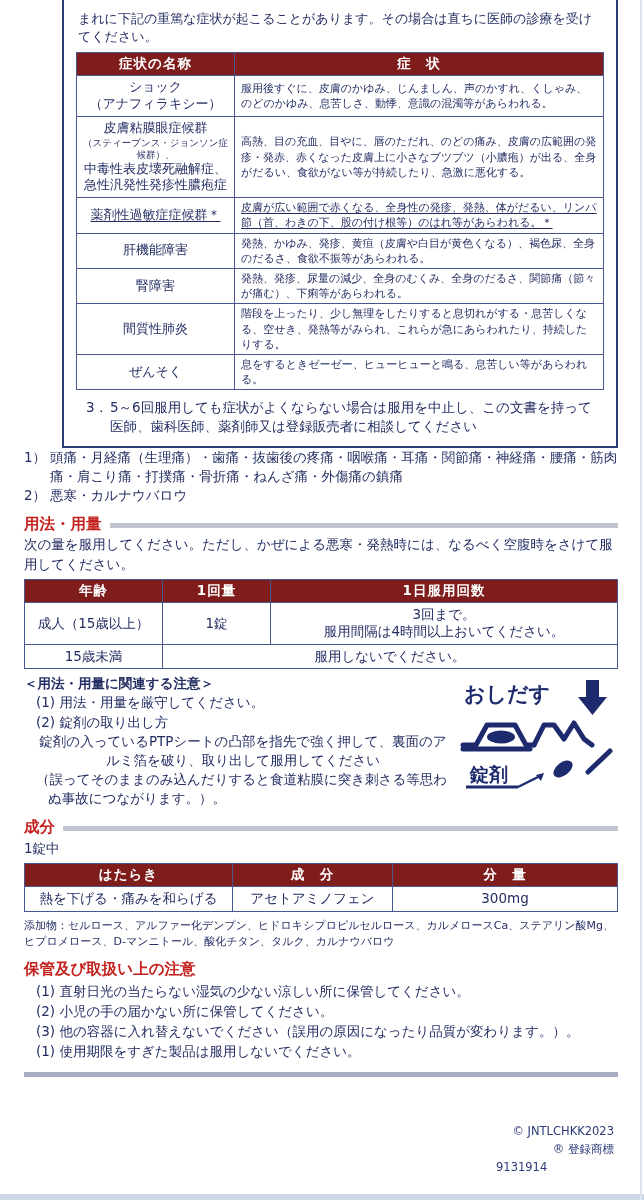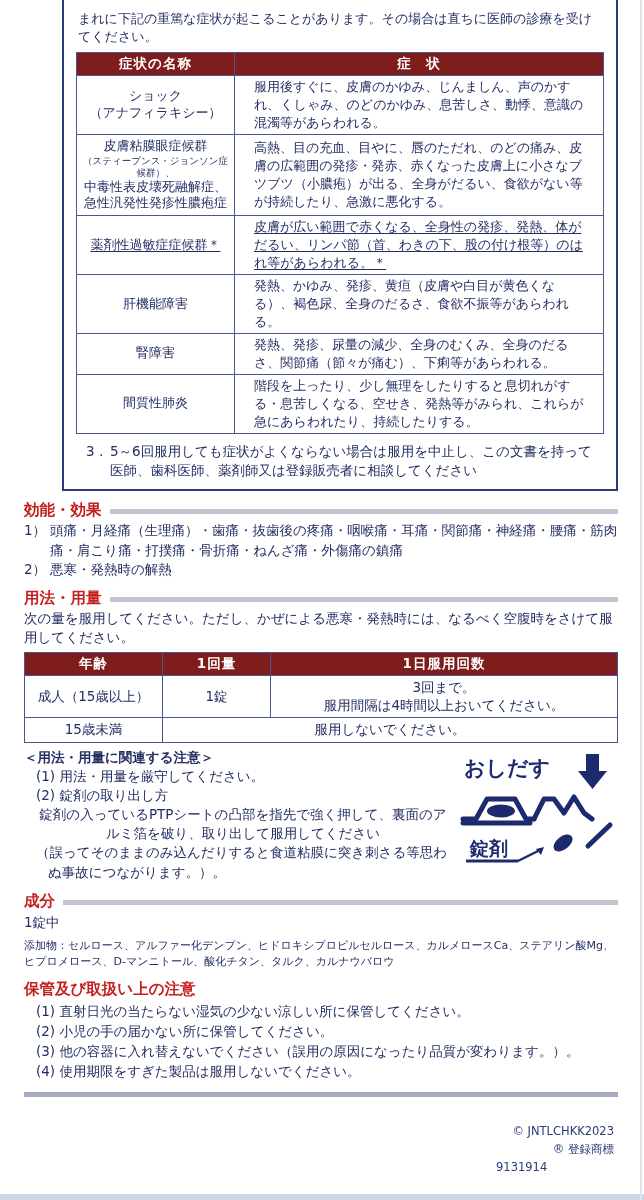--- a/index.html
+++ b/index.html
@@ -26,21 +26,21 @@
   thead th {
     background:#7f1d1d; color:#ffffff; font-weight:bold;
     font-size:13.5px; padding:2px 4px; letter-spacing:1px;
   }
   .symptom-table .name-cell {
     width:158px; text-align:center; vertical-align:middle;
     font-size:13px; line-height:1.3; padding:3px 2px;
   }
   .symptom-table .name-cell .small { font-size:9.5px; line-height:1.25; }
   .symptom-table .desc-cell {
-    font-size:13px; line-height:1.38; padding:2px 19px; vertical-align:middle;
+    font-size:11px; line-height:1.38; padding:2px 6px; vertical-align:middle;
   }
   .u { text-decoration:underline; text-underline-offset:2px; }
 
   .item3 { display:flex; font-size:13.5px; line-height:1.4; margin-top:8px; padding-left:10px; }
   .item3 .num { flex:0 0 24px; }
 
   
   .sec-head { display:flex; align-items:center; margin-top:9px; }
   .sec-head .red { color:#c4201d; font-weight:bold; font-size:15.5px; white-space:nowrap; }
   .sec-head .rule { flex:1; height:5px; background:#c2c5d0; margin-left:8px; margin-top:2px; }
@@ -133,41 +133,43 @@
               <div>腎障害</div>
             </td>
             <td class="desc-cell">発熱、発疹、尿量の減少、全身のむくみ、全身のだるさ、関節痛（節々が痛む）、下痢等があらわれる。</td>
           </tr>
           <tr>
             <td class="name-cell">
               <div>間質性肺炎</div>
             </td>
             <td class="desc-cell">階段を上ったり、少し無理をしたりすると息切れがする・息苦しくなる、空せき、発熱等がみられ、これらが急にあらわれたり、持続したりする。</td>
           </tr>
+          <tr>
+            <td class="name-cell">
+              <div>ぜんそく</div>
+            </td>
+            <td class="desc-cell">息をするときゼーゼー、ヒューヒューと鳴る、息苦しい等があらわれる。</td>
+          </tr>
         </tbody>
     </table>
 
     <div class="item3">
       <span class="num">3．</span>
       <span class="txt">5～6回服用しても症状がよくならない場合は服用を中止し、この文書を持って医師、歯科医師、薬剤師又は登録販売者に相談してください</span>
     </div>
   </div>
 
-  <div class="sec-head">
-    <span class="red">効能・効果</span>
-    <span class="rule"></span>
-  </div>
   <div class="body-text">
       <div class="hang">
         <span class="num">1）</span>
         <span class="txt">頭痛・月経痛（生理痛）・歯痛・抜歯後の疼痛・咽喉痛・耳痛・関節痛・神経痛・腰痛・筋肉痛・肩こり痛・打撲痛・骨折痛・ねんざ痛・外傷痛の鎮痛</span>
       </div>
       <div class="hang">
         <span class="num">2）</span>
-        <span class="txt">悪寒・発熱時の解熱</span>
+        <span class="txt">悪寒・カルナウバロウ</span>
       </div>
     </div>
 
   <div class="sec-head">
     <span class="red">用法・用量</span>
     <span class="rule"></span>
   </div>
   <div class="body-text">次の量を服用してください。ただし、かぜによる悪寒・発熱時には、なるべく空腹時をさけて服用してください。</div>
 
   <table class="mini-table">
@@ -221,32 +223,48 @@
     <div class="note-paren">（誤ってそのままのみ込んだりすると食道粘膜に突き刺さる等思わぬ事故につながります。）。</div>
     <div style="clear:both"></div>
   </div>
 
   <div class="sec-head">
     <span class="red">成分</span>
     <span class="rule"></span>
   </div>
   <div class="per-tab">1錠中</div>
 
+  <table class="mini-table">
+    <thead>
+      <tr>
+        <th style="width:208px">はたらき</th>
+        <th style="width:160px">成　分</th>
+        <th>分　量</th>
+      </tr>
+    </thead>
+    <tbody>
+      <tr>
+        <td>熱を下げる・痛みを和らげる</td>
+        <td>アセトアミノフェン</td>
+        <td>300mg</td>
+      </tr>
+    </tbody>
+  </table>
 
   <div class="additives">添加物：セルロース、アルファー化デンプン、ヒドロキシプロピルセルロース、カルメロースCa、ステアリン酸Mg、ヒプロメロース、D-マンニトール、酸化チタン、タルク、カルナウバロウ</div>
 
   <div class="sec-head no-rule">
     <span class="red">保管及び取扱い上の注意</span>
 
   </div>
   <div class="storage-list">
       <div class="store-item">(1) 直射日光の当たらない湿気の少ない涼しい所に保管してください。</div>
       <div class="store-item">(2) 小児の手の届かない所に保管してください。</div>
       <div class="store-item">(3) 他の容器に入れ替えないでください（誤用の原因になったり品質が変わります。）。</div>
-      <div class="store-item">(4) 使用期限をすぎた製品は服用しないでください。</div>
+      <div class="store-item">(1) 使用期限をすぎた製品は服用しないでください。</div>
     </div>
 
   <div class="divider"></div>
 
   <div class="footer-right">
     <div>© JNTLCHKK2023</div>
     <div>® 登録商標</div>
     <div class="footer-codes">
       <span>91319</span>
       <span>14</span>

